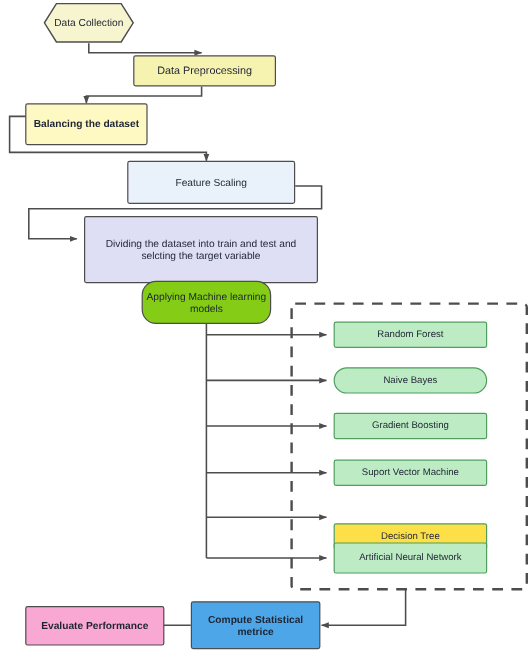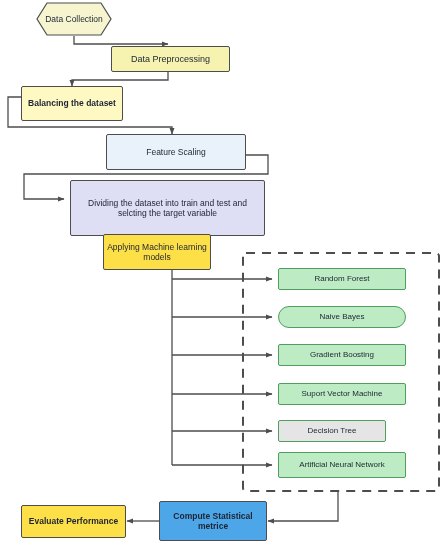--- a/index.html
+++ b/index.html
@@ -89,44 +89,44 @@
   </div>
 
   <div class="node n-feat" style="left:106px;top:134px;width:140px;height:36px;background:#e9f1fb;">
     <span>Feature Scaling</span>
   </div>
 
   <div class="node n-div" style="left:70px;top:180px;width:195px;height:56px;background:#dedef4;">
     <span>Dividing the dataset into train and test and selcting the target variable</span>
   </div>
 
-  <div class="node n-apply" style="left:103px;top:234px;width:108px;height:36px;background:#fde047;">
+  <div class="node n-apply" style="left:118px;top:234px;width:108px;height:36px;background:#84cc16;border-radius:12px;">
     <span>Applying Machine learning models</span>
   </div>
 
   <div class="node n-model" style="left:278px;top:268px;width:128px;height:22px;background:#bdecc4;border-color:#4f9e5e;">
     <span>Random Forest</span>
   </div>
   <div class="node n-model" style="left:278px;top:306px;width:128px;height:22px;background:#bdecc4;border-color:#4f9e5e;border-radius:11px;">
     <span>Naive Bayes</span>
   </div>
   <div class="node n-model" style="left:278px;top:344px;width:128px;height:22px;background:#bdecc4;border-color:#4f9e5e;">
     <span>Gradient Boosting</span>
   </div>
   <div class="node n-model" style="left:278px;top:383px;width:128px;height:22px;background:#bdecc4;border-color:#4f9e5e;">
     <span>Suport Vector Machine</span>
   </div>
-  <div class="node n-model" style="left:278px;top:420px;width:108px;height:22px;background:#e5e5e5;border-color:#4f9e5e;">
+  <div class="node n-model" style="left:278px;top:436px;width:128px;height:22px;background:#fde047;border-color:#4f9e5e;">
     <span>Decision Tree</span>
   </div>
   <div class="node n-model-bold" style="left:278px;top:452px;width:128px;height:26px;background:#bdecc4;border-color:#4f9e5e;">
     <span>Artificial Neural Network</span>
   </div>
 
   <div class="node n-compute" style="left:159px;top:501px;width:108px;height:40px;background:#4da6e8;">
     <span>Compute Statistical metrice</span>
   </div>
 
-  <div class="node n-eval" style="left:21px;top:505px;width:105px;height:33px;background:#fde047;">
+  <div class="node n-eval" style="left:21px;top:505px;width:116px;height:33px;background:#f9a8d4;">
     <span>Evaluate Performance</span>
   </div>
 
 </div>
 
 </body></html>

